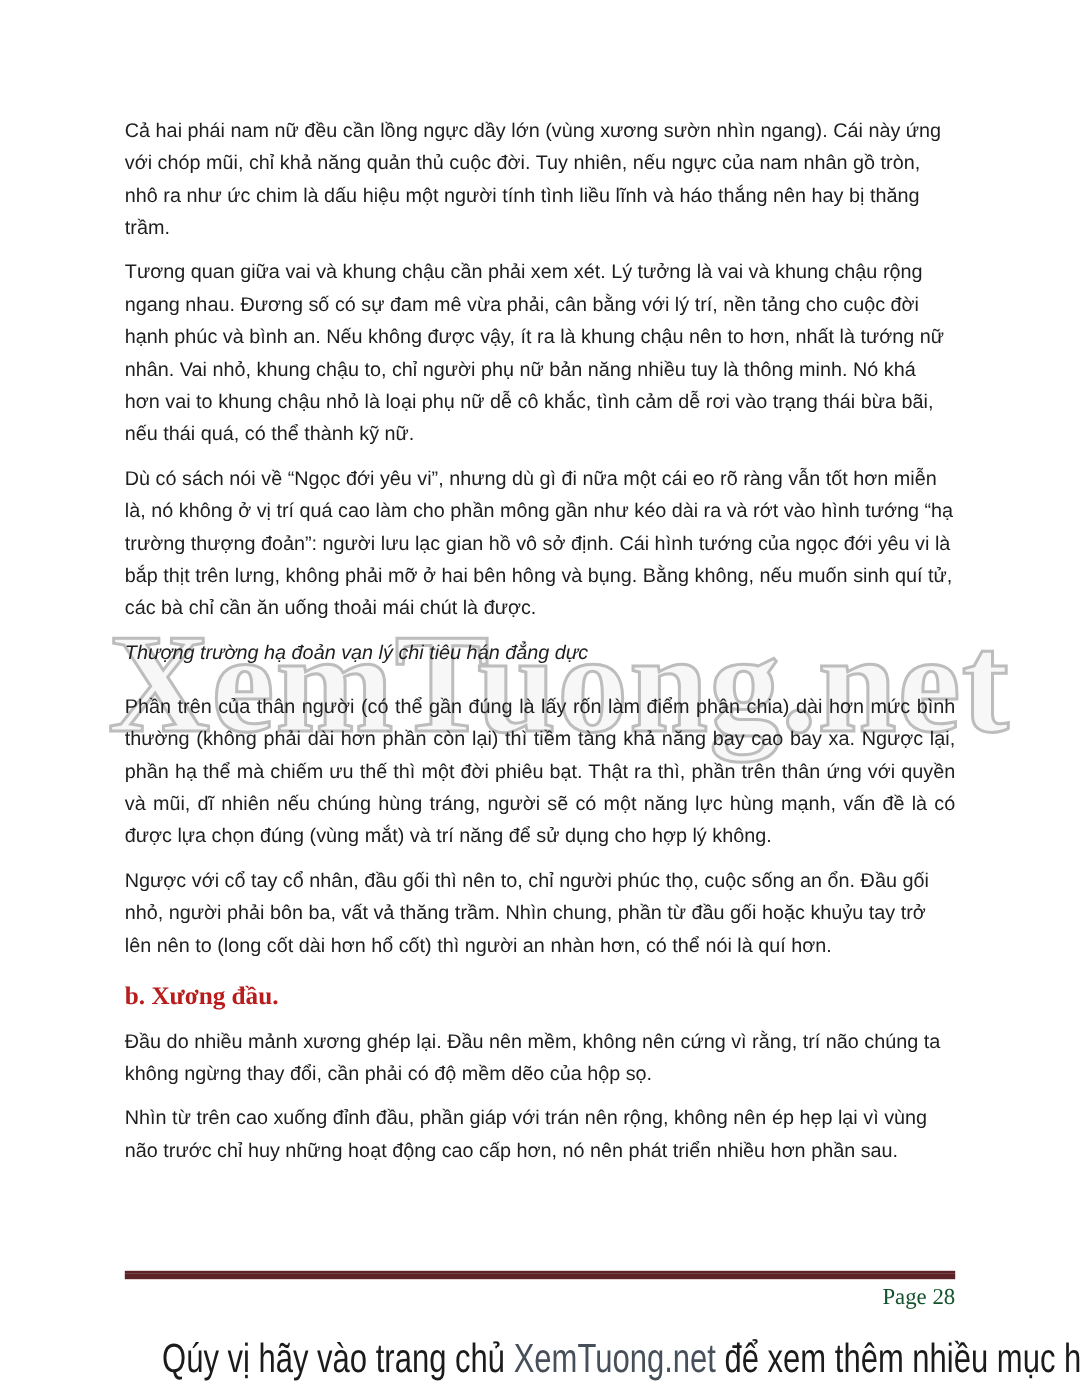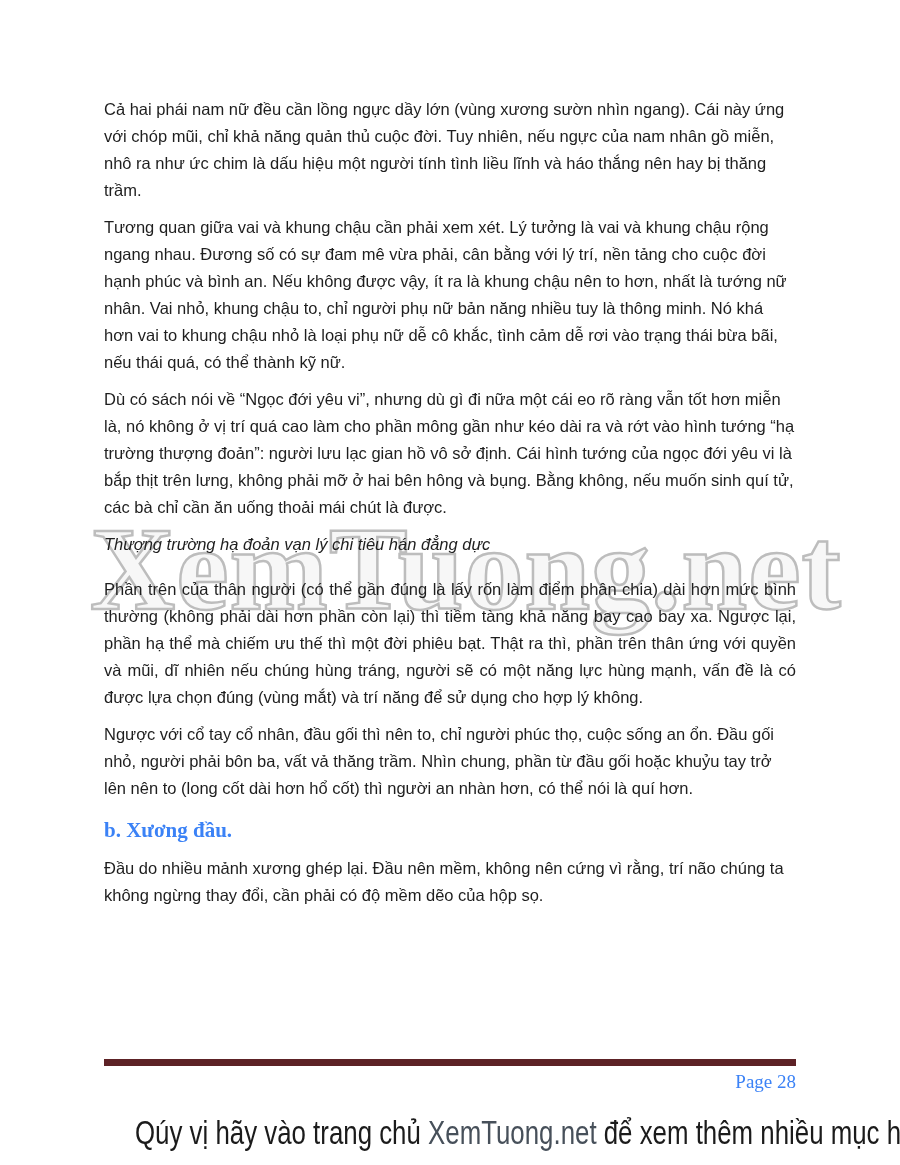--- a/index.html
+++ b/index.html
@@ -48,37 +48,37 @@
     margin:2px 0 10px 0;
     text-align:center;
     font-style:italic;
   }
   .verse p{margin:0;text-align:left;}
   .section-heading{
     margin:15px 0 11px 0;
     font-family:"Liberation Serif","DejaVu Serif",serif;
     font-size:21px;
     font-weight:bold;
-    color:#3b82f6;
+    color:#b91c1c;
   }
   
   .footer-rule{
     position:absolute;
     left:104px;right:104px;top:1059px;
     height:2px;
     border-top:2px solid var(--separator);
     border-bottom:5px solid var(--separator);
     z-index:1;
   }
   .page-number{
     position:absolute;
     right:104px;top:1071px;
     font-family:"Liberation Serif","DejaVu Serif",serif;
     font-size:19px;
-    color:#3b82f6;
+    color:#14532d;
     z-index:1;
   }
   .banner{
     position:absolute;
     left:0;right:0;top:1110px;
     display:flex;justify-content:flex-start;
     z-index:1;
   }
   .banner-inner{
     white-space:nowrap;
@@ -91,34 +91,35 @@
   .banner-site{color:var(--banner-site);}
 </style>
 </head>
 <body>
 
 <div class="page">
 
   <div class="watermark">XemTuong.net</div>
 
   <div class="content">
-    <p>Cả hai phái nam nữ đều cần lồng ngực dầy lớn (vùng xương sườn nhìn ngang). Cái này ứng với chóp mũi, chỉ khả năng quản thủ cuộc đời. Tuy nhiên, nếu ngực của nam nhân gồ miễn, nhô ra như ức chim là dấu hiệu một người tính tình liều lĩnh và háo thắng nên hay bị thăng trầm.</p>
+    <p>Cả hai phái nam nữ đều cần lồng ngực dầy lớn (vùng xương sườn nhìn ngang). Cái này ứng với chóp mũi, chỉ khả năng quản thủ cuộc đời. Tuy nhiên, nếu ngực của nam nhân gồ tròn, nhô ra như ức chim là dấu hiệu một người tính tình liều lĩnh và háo thắng nên hay bị thăng trầm.</p>
     <p>Tương quan giữa vai và khung chậu cần phải xem xét. Lý tưởng là vai và khung chậu rộng ngang nhau. Đương số có sự đam mê vừa phải, cân bằng với lý trí, nền tảng cho cuộc đời hạnh phúc và bình an. Nếu không được vậy, ít ra là khung chậu nên to hơn, nhất là tướng nữ nhân. Vai nhỏ, khung chậu to, chỉ người phụ nữ bản năng nhiều tuy là thông minh. Nó khá hơn vai to khung chậu nhỏ là loại phụ nữ dễ cô khắc, tình cảm dễ rơi vào trạng thái bừa bãi, nếu thái quá, có thể thành kỹ nữ.</p>
     <p>Dù có sách nói về “Ngọc đới yêu vi”, nhưng dù gì đi nữa một cái eo rõ ràng vẫn tốt hơn miễn là, nó không ở vị trí quá cao làm cho phần mông gần như kéo dài ra và rớt vào hình tướng “hạ trường thượng đoản”: người lưu lạc gian hồ vô sở định. Cái hình tướng của ngọc đới yêu vi là bắp thịt trên lưng, không phải mỡ ở hai bên hông và bụng. Bằng không, nếu muốn sinh quí tử, các bà chỉ cần ăn uống thoải mái chút là được.</p>
 
     <div class="verse">
       <p>Thượng trường hạ đoản vạn lý chi tiêu hán đẳng dực</p>
     </div>
 
     <p class="justify">Phần trên của thân người (có thể gần đúng là lấy rốn làm điểm phân chia) dài hơn mức bình thường (không phải dài hơn phần còn lại) thì tiềm tàng khả năng bay cao bay xa. Ngược lại, phần hạ thể mà chiếm ưu thế thì một đời phiêu bạt. Thật ra thì, phần trên thân ứng với quyền và mũi, dĩ nhiên nếu chúng hùng tráng, người sẽ có một năng lực hùng mạnh, vấn đề là có được lựa chọn đúng (vùng mắt) và trí năng để sử dụng cho hợp lý không.</p>
     <p>Ngược với cổ tay cổ nhân, đầu gối thì nên to, chỉ người phúc thọ, cuộc sống an ổn. Đầu gối nhỏ, người phải bôn ba, vất vả thăng trầm. Nhìn chung, phần từ đầu gối hoặc khuỷu tay trở lên nên to (long cốt dài hơn hổ cốt) thì người an nhàn hơn, có thể nói là quí hơn.</p>
 
     <h3 class="section-heading">b. Xương đầu.</h3>
 
     <p>Đầu do nhiều mảnh xương ghép lại. Đầu nên mềm, không nên cứng vì rằng, trí não chúng ta không ngừng thay đổi, cần phải có độ mềm dẽo của hộp sọ.</p>
+    <p>Nhìn từ trên cao xuống đỉnh đầu, phần giáp với trán nên rộng, không nên ép hẹp lại vì vùng não trước chỉ huy những hoạt động cao cấp hơn, nó nên phát triển nhiều hơn phần sau.</p>
   </div>
 
   <div class="footer-rule"></div>
 
   <div class="page-number">Page 28</div>
 
   <div class="banner">
     <div class="banner-inner">
       <span>Qúy vị hãy vào trang chủ </span><span class="banner-site">XemTuong.net</span><span> để xem thêm nhiều mục hay khác</span>
     </div>

